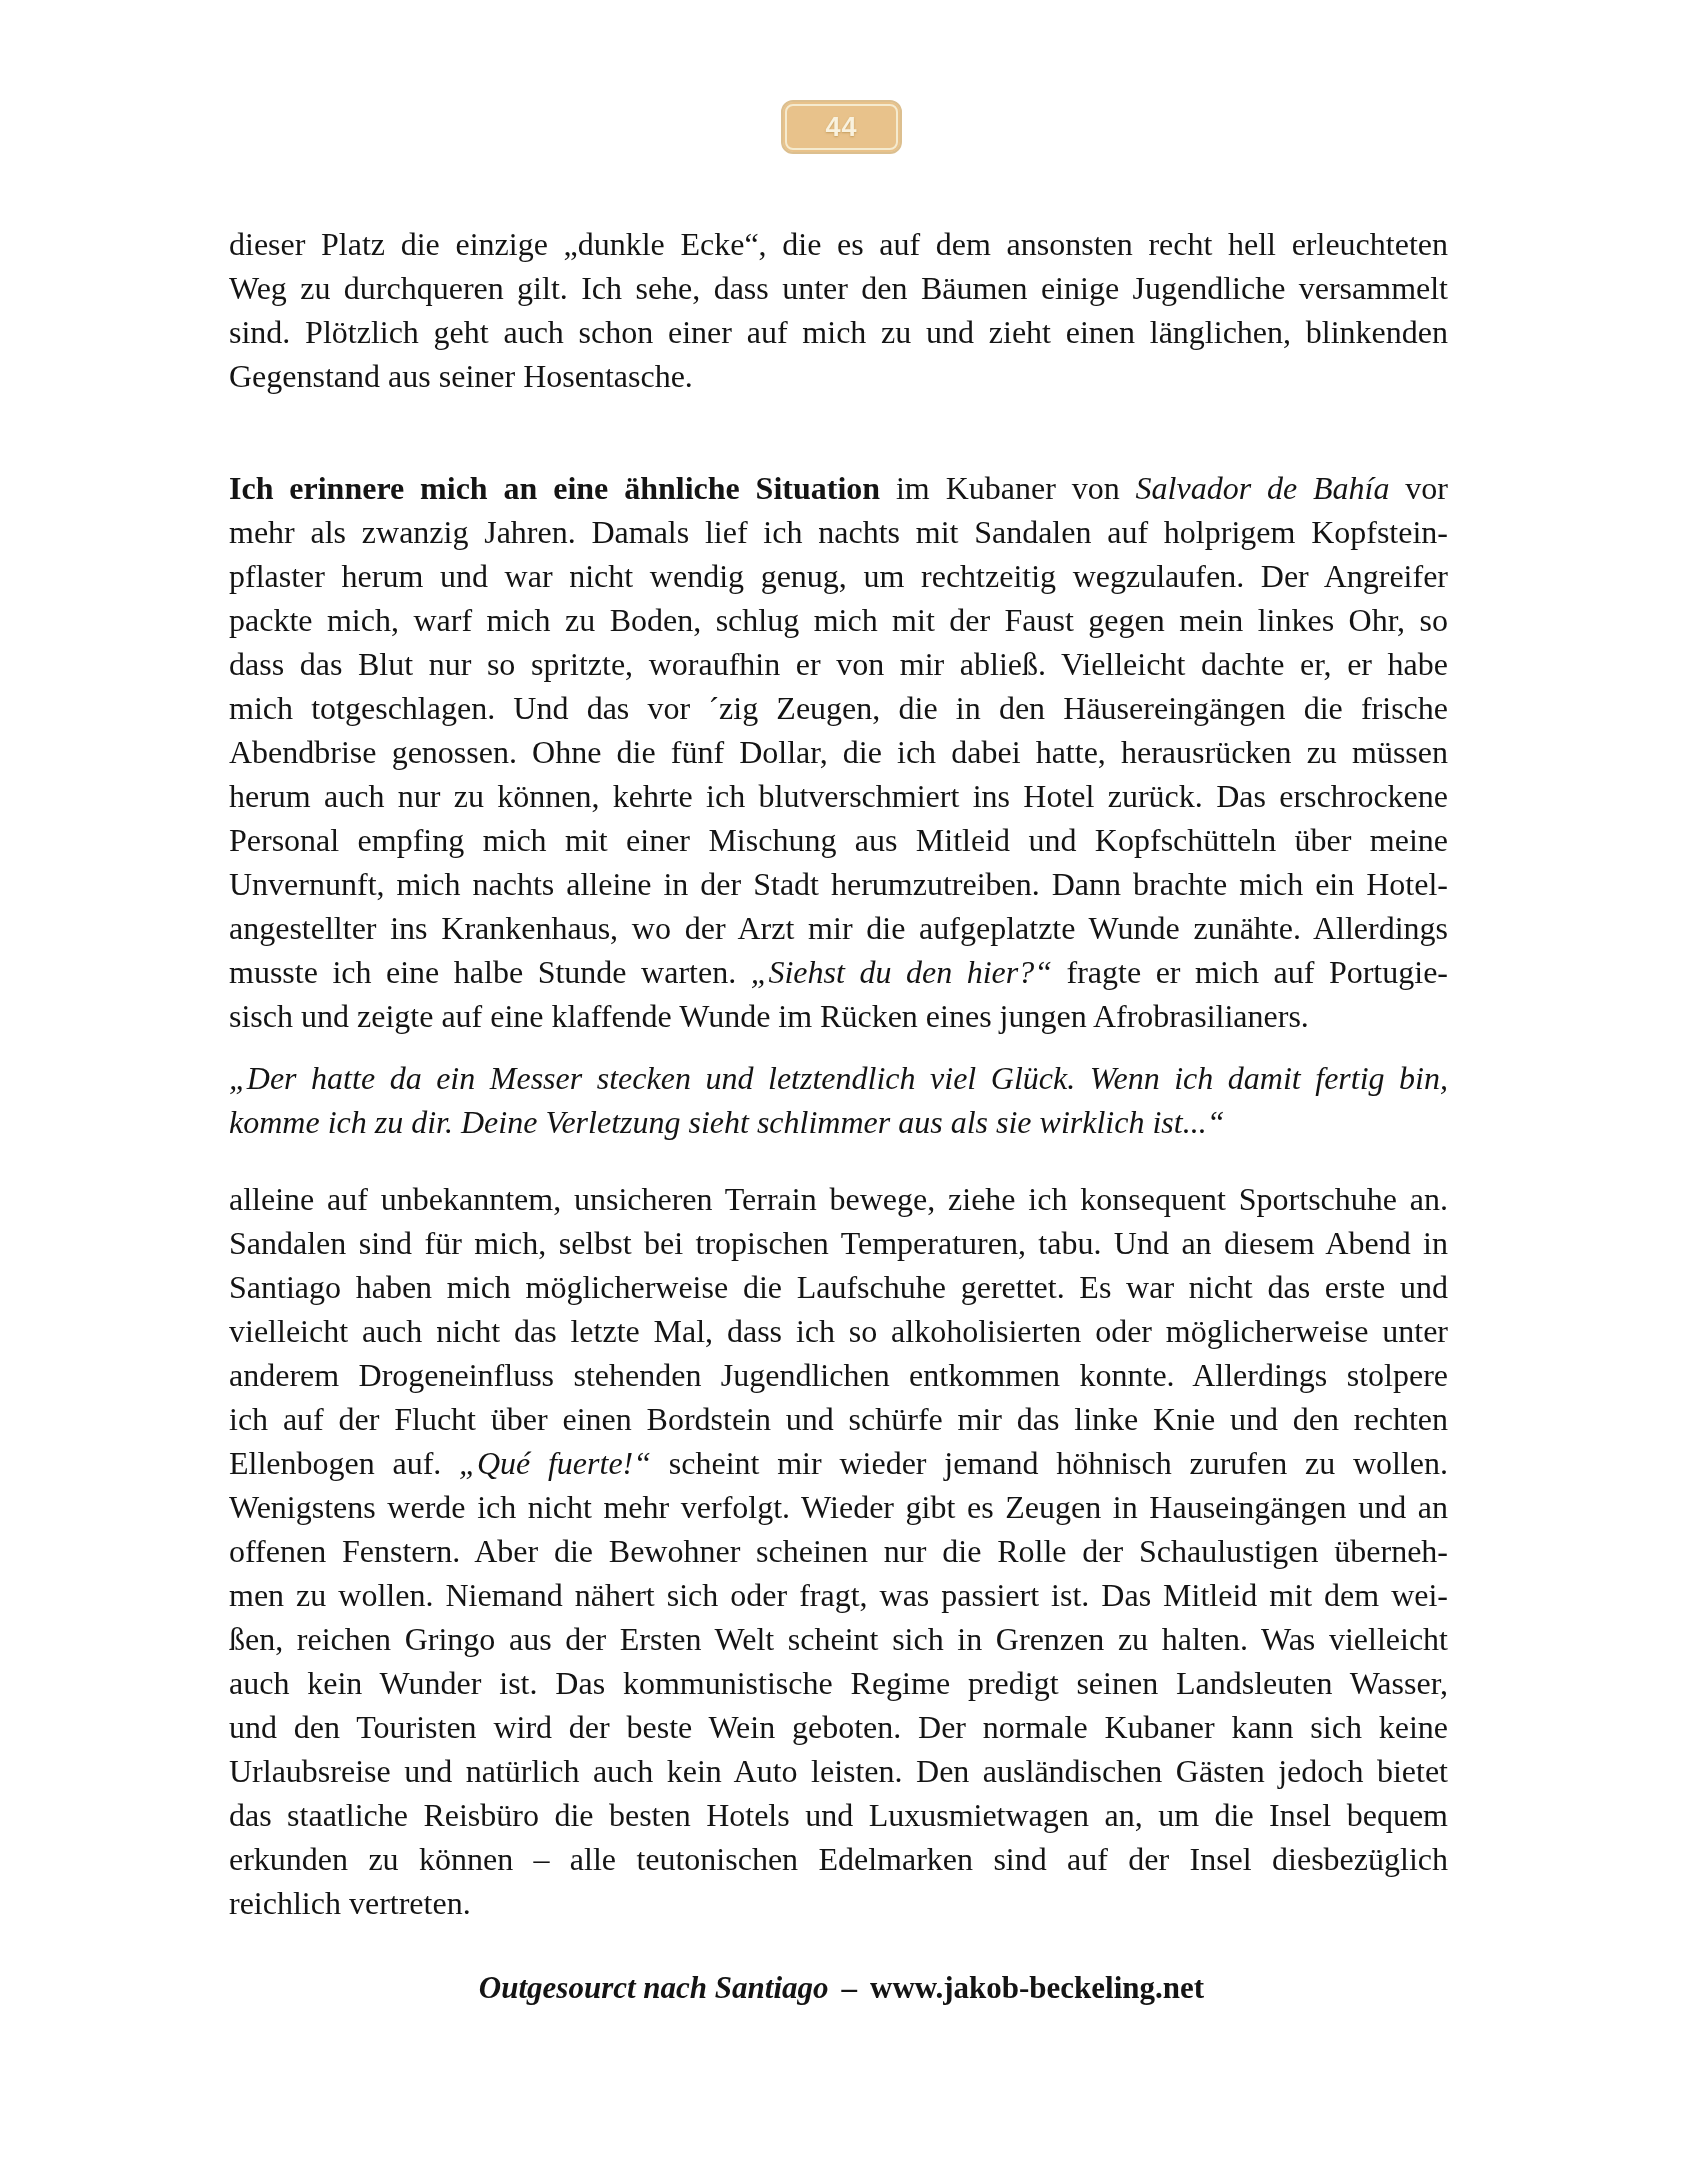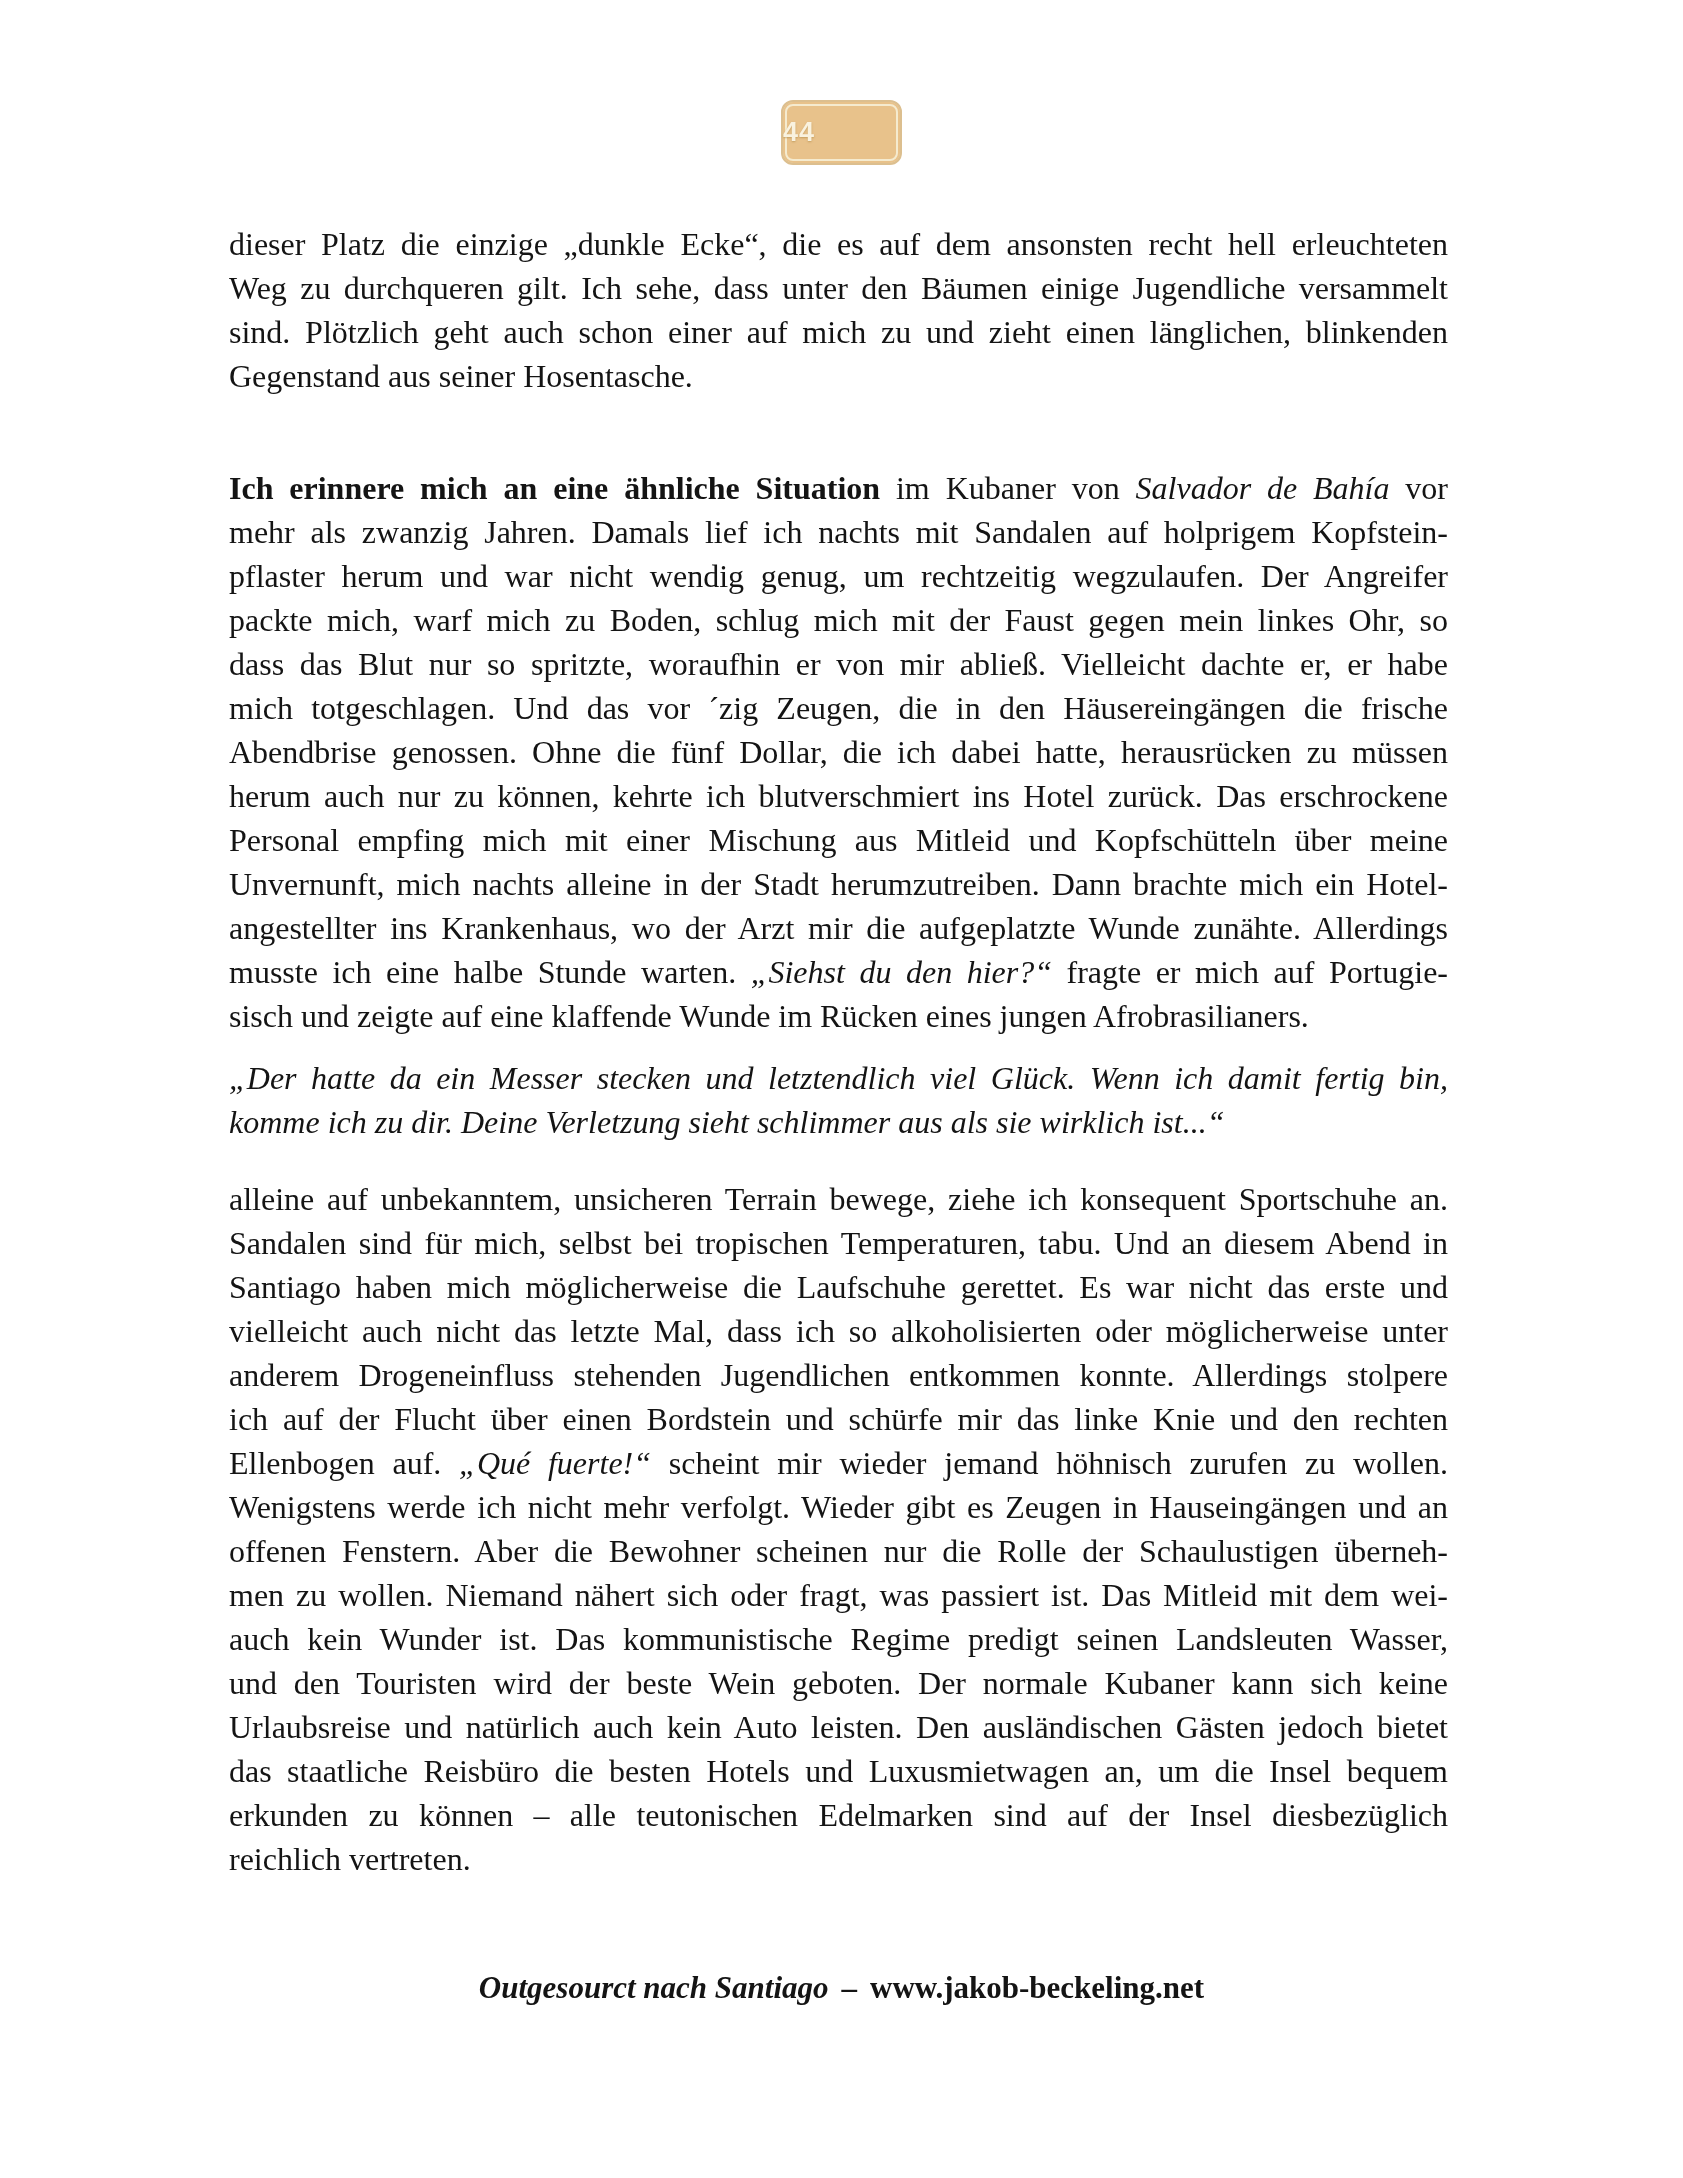--- a/index.html
+++ b/index.html
@@ -11,30 +11,30 @@
     font-family: "Liberation Serif", "DejaVu Serif", serif;
     color: var(--text-color, #141414);
     overflow: hidden;
   }
   
   .badge {
     position: absolute;
     left: 781px;
     top: 100px;
     width: 121px;
-    height: 65px;
+    height: 54px;
     box-sizing: border-box;
     background: var(--badge-fill, #e8c28b);
     border: 2px solid var(--badge-border, #dcbf8f);
     border-radius: 12px;
     box-shadow: inset 0 0 0 2px var(--badge-fill, #e8c28b),
                 inset 0 0 0 4px var(--badge-inner-line, #f5ebcf);
     display: flex;
     align-items: center;
-    justify-content: flex-start;
+    justify-content: center;
   }
   .badge-num {
     font-family: "Liberation Sans", "DejaVu Sans", sans-serif;
     font-weight: bold;
     font-size: 27px;
     letter-spacing: 1px;
     color: var(--badge-text, #f9f2df);
     text-shadow: 0 1px 2px rgba(170, 130, 60, 0.55);
   }
   
@@ -108,20 +108,21 @@
         <div class="line"><span>alleine auf unbekanntem, unsicheren Terrain bewege, ziehe ich konsequent Sportschuhe an.</span></div>
         <div class="line"><span>Sandalen sind für mich, selbst bei tropischen Temperaturen, tabu. Und an diesem Abend in</span></div>
         <div class="line"><span>Santiago haben mich möglicherweise die Laufschuhe gerettet. Es war nicht das erste und</span></div>
         <div class="line"><span>vielleicht auch nicht das letzte Mal, dass ich so alkoholisierten oder möglicherweise unter</span></div>
         <div class="line"><span>anderem Drogeneinfluss stehenden Jugendlichen entkommen konnte. Allerdings stolpere</span></div>
         <div class="line"><span>ich auf der Flucht über einen Bordstein und schürfe mir das linke Knie und den rechten</span></div>
         <div class="line"><span>Ellenbogen auf. </span><span class="i">„Qué fuerte!“</span><span> scheint mir wieder jemand höhnisch zurufen zu wollen.</span></div>
         <div class="line"><span>Wenigstens werde ich nicht mehr verfolgt. Wieder gibt es Zeugen in Hauseingängen und an</span></div>
         <div class="line"><span>offenen Fenstern. Aber die Bewohner scheinen nur die Rolle der Schaulustigen überneh-</span></div>
         <div class="line"><span>men zu wollen. Niemand nähert sich oder fragt, was passiert ist. Das Mitleid mit dem wei-</span></div>
+        <div class="line"><span>ßen, reichen Gringo aus der Ersten Welt scheint sich in Grenzen zu halten. Was vielleicht</span></div>
         <div class="line"><span>auch kein Wunder ist. Das kommunistische Regime predigt seinen Landsleuten Wasser,</span></div>
         <div class="line"><span>und den Touristen wird der beste Wein geboten. Der normale Kubaner kann sich keine</span></div>
         <div class="line"><span>Urlaubsreise und natürlich auch kein Auto leisten. Den ausländischen Gästen jedoch bietet</span></div>
         <div class="line"><span>das staatliche Reisbüro die besten Hotels und Luxusmietwagen an, um die Insel bequem</span></div>
         <div class="line"><span>erkunden zu können – alle teutonischen Edelmarken sind auf der Insel diesbezüglich</span></div>
         <div class="line last"><span>reichlich vertreten.</span></div>
       </div>
     </div>
 
   <div class="footer">

